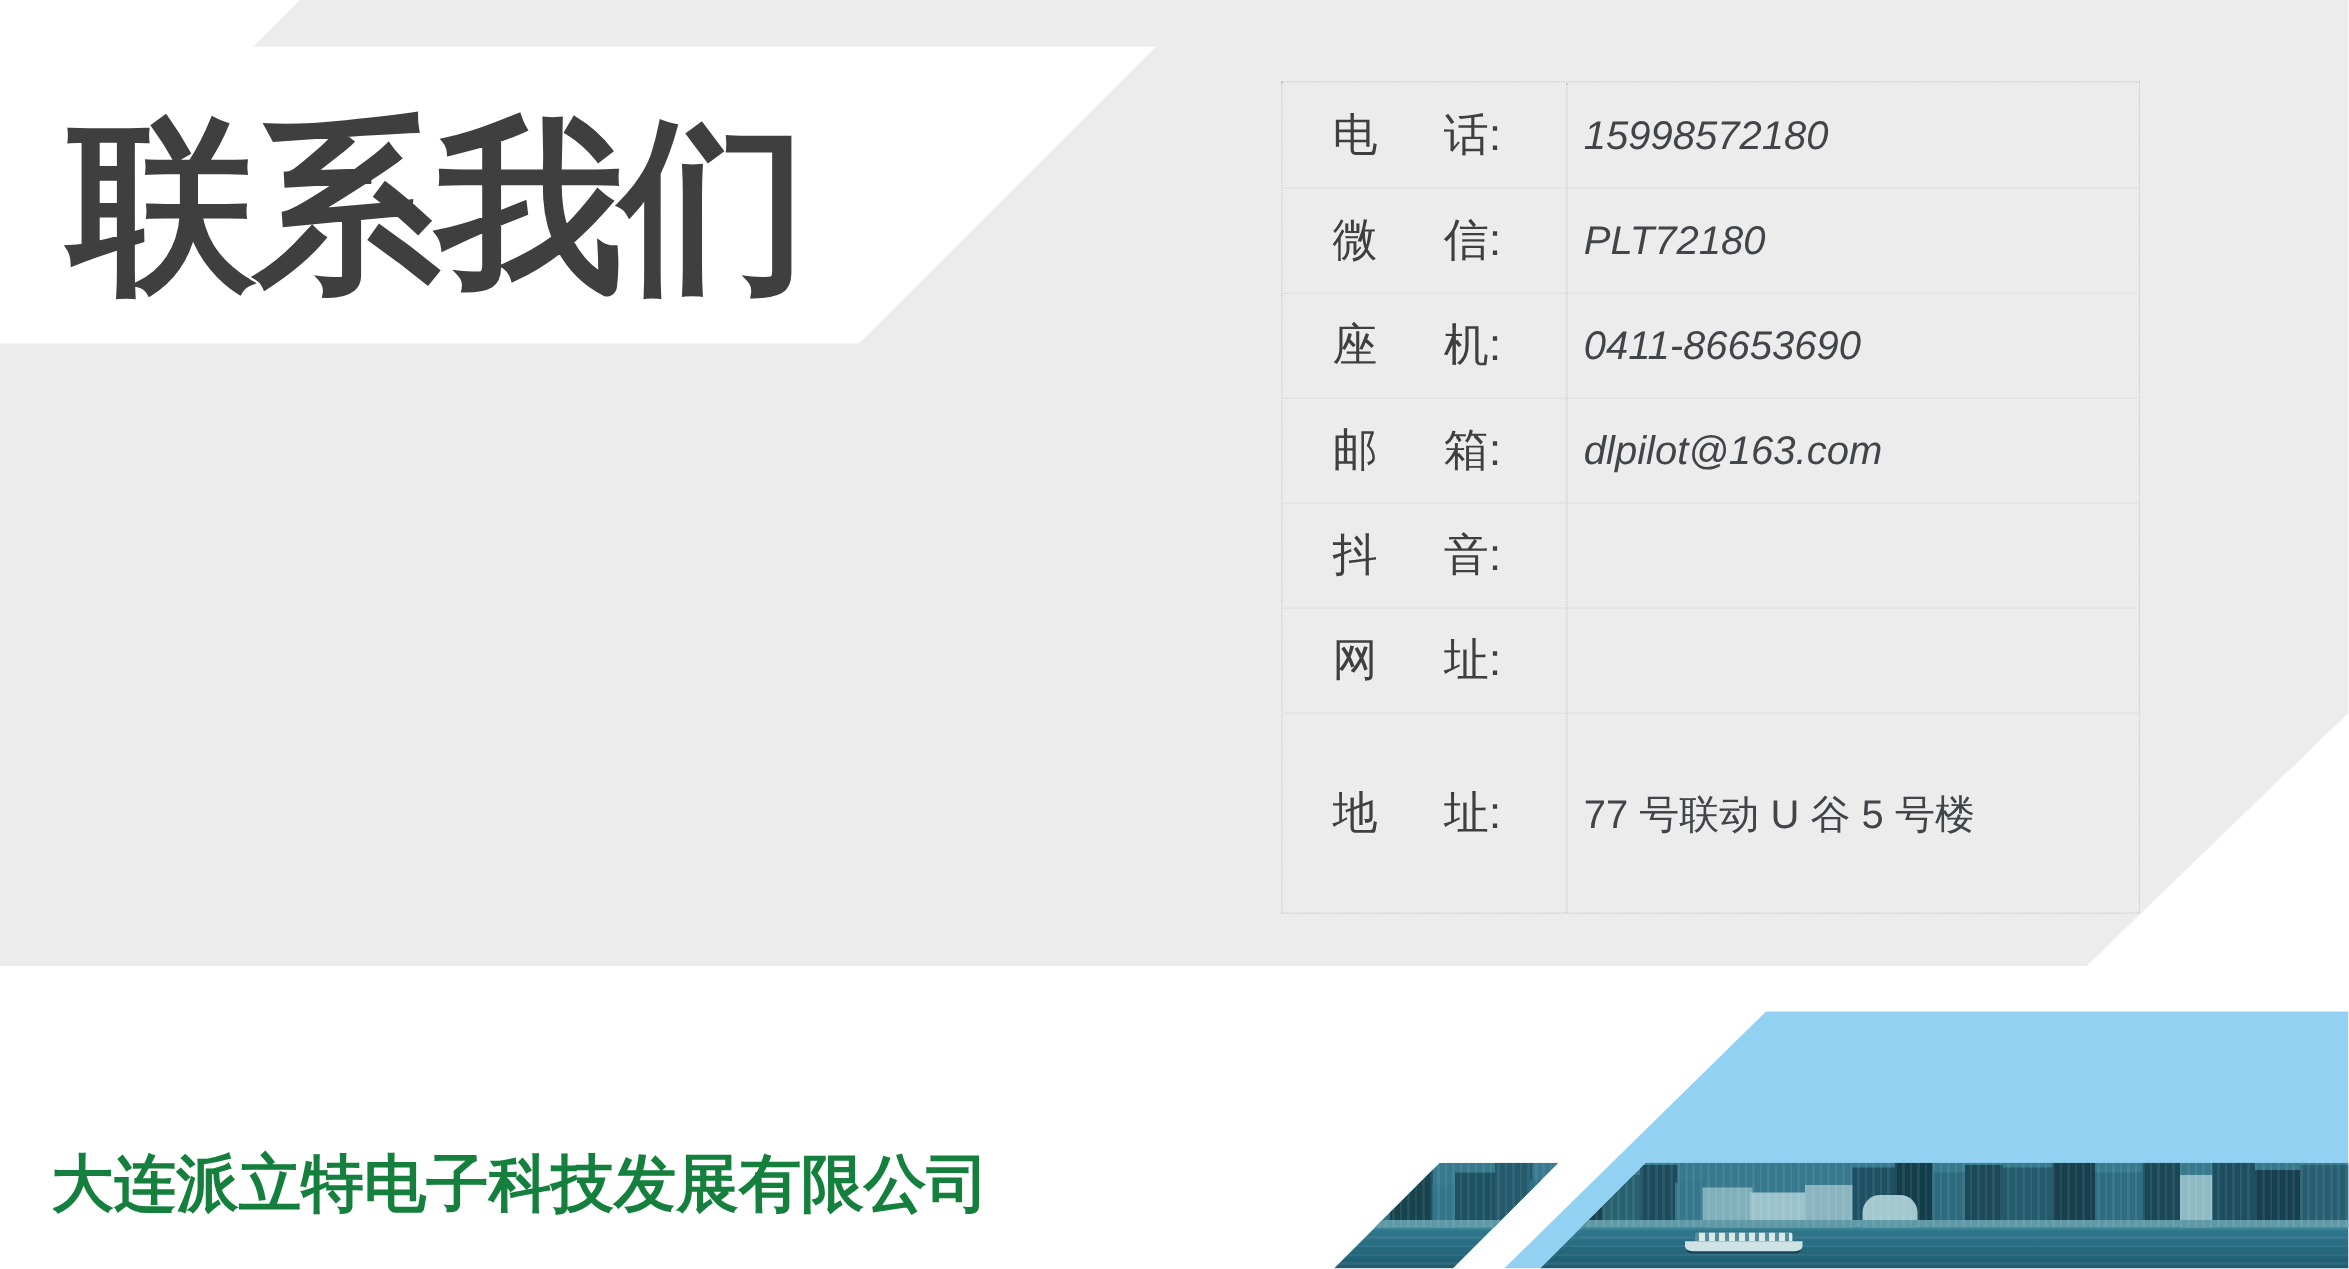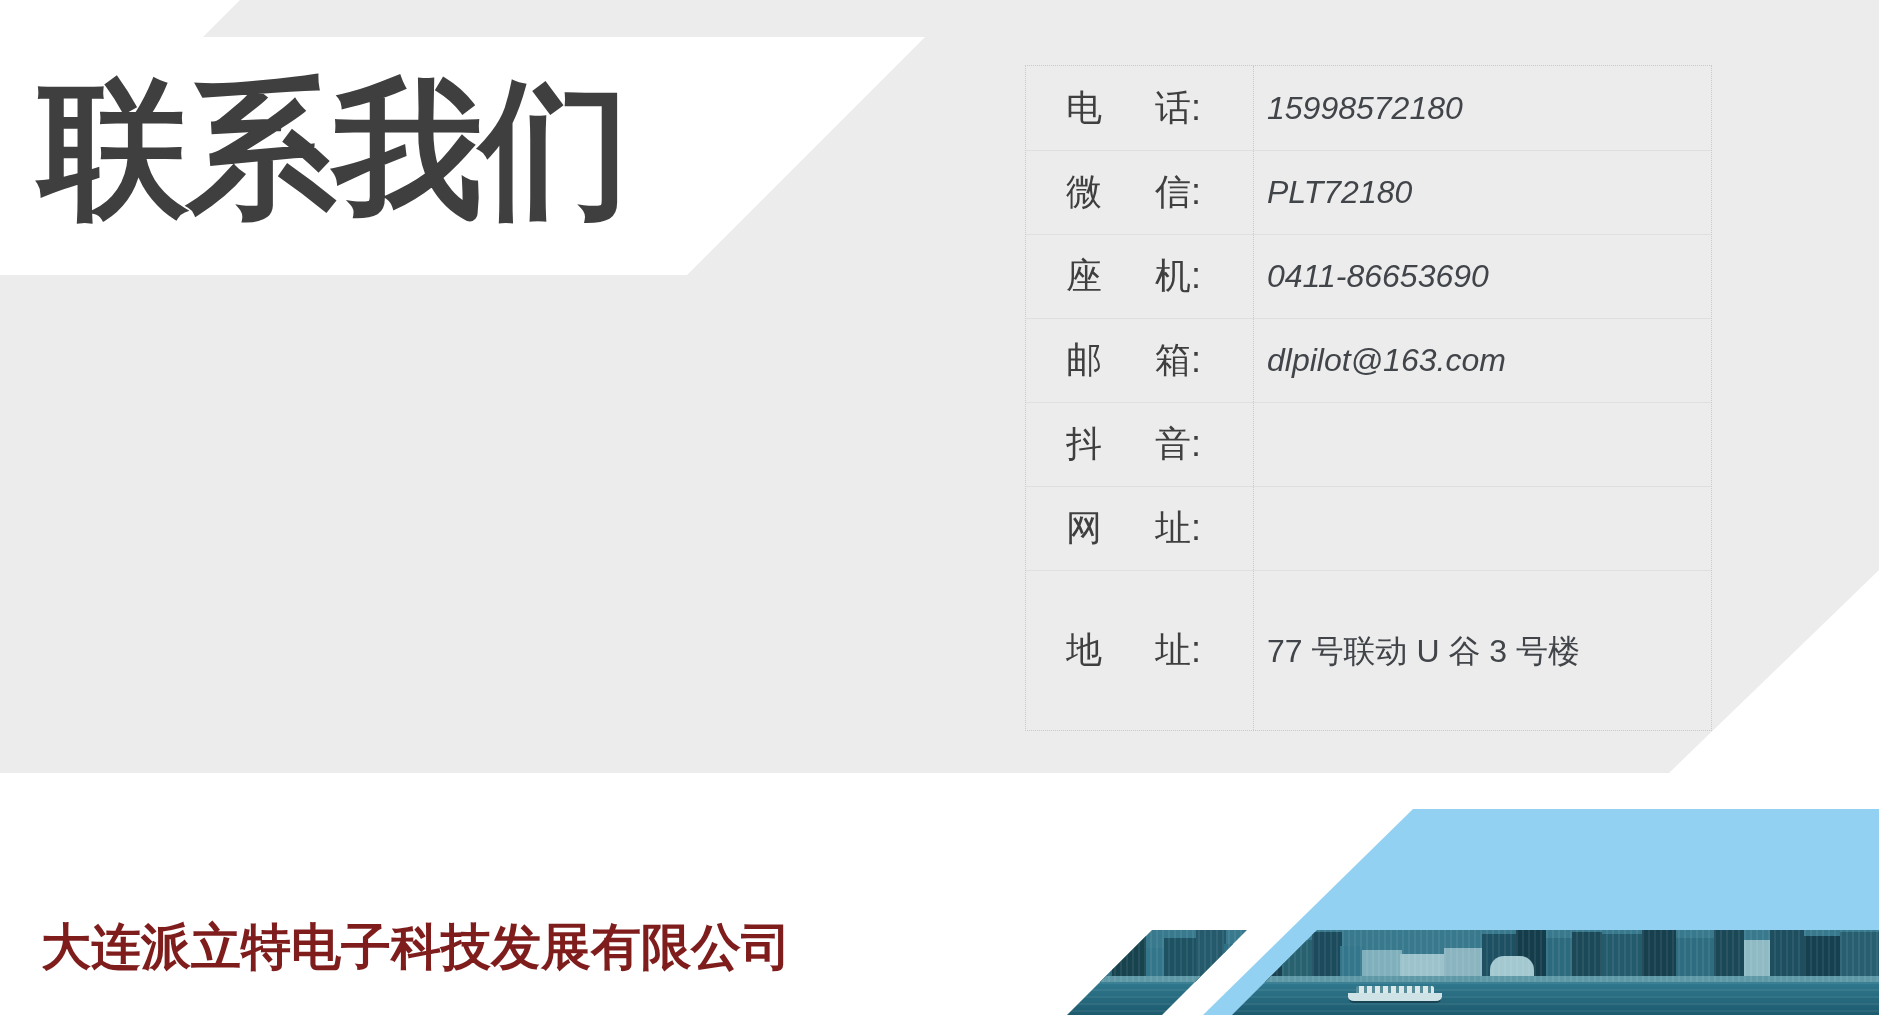--- a/index.html
+++ b/index.html
@@ -24,21 +24,21 @@
     background:var(--section-gray);
     clip-path:polygon(240px 0,1879px 0,1879px 570px,1669px 773px,0 773px,0 240px);
   }
   
   .title-ribbon{
     position:absolute;left:0;top:37px;width:925px;height:238px;
     background:#ffffff;
     clip-path:polygon(0 0,925px 0,687px 238px,0 238px);
   }
   .main-title{
-    position:absolute;left:39px;top:70px;margin:0;
+    position:absolute;left:39px;top:70px;margin:16px;
     font-size:150px;line-height:1.06;font-weight:900;letter-spacing:-3px;
     color:var(--title-color);white-space:nowrap;
   }
   
   .ct-table{
     position:absolute;left:1025px;top:65px;width:687px;box-sizing:border-box;
     border:1px dotted var(--border-dot);
     color:var(--text-color);
   }
   .ct-row{display:flex;height:84px;box-sizing:border-box;}
@@ -52,21 +52,21 @@
   }
   .ct-value{
     flex:1;display:flex;flex-direction:column;justify-content:center;
     padding-left:13px;font-size:32px;
   }
   .ct-value .line{line-height:72px;white-space:nowrap;}
   .ct-value .single{line-height:1.2;white-space:nowrap;font-style:italic;}
   
   .company-name{
     position:absolute;left:41px;top:914px;margin:0;
-    font-size:50px;font-weight:800;color:#7f1d1d;white-space:nowrap;
+    font-size:50px;font-weight:800;color:#15803d;white-space:nowrap;
   }
   
   .accent-parallelogram{
     position:absolute;left:1060px;top:809px;width:819px;height:206px;
     background:var(--accent-blue);
     clip-path:polygon(353px 0,819px 0,819px 206px,143px 206px);
   }
   
   .photo{
     position:absolute;left:1060px;top:930px;width:819px;height:85px;overflow:hidden;
@@ -162,21 +162,21 @@
         <span>网</span>
           <span>址:</span>
       </div>
     </div>
     <div class="ct-row tall">
       <div class="ct-label">
         <span>地</span>
           <span>址:</span>
       </div>
       <div class="ct-value">
-        <span class="line">77 号联动 U 谷 3 号楼</span>
+        <span class="line">77 号联动 U 谷 5 号楼</span>
       </div>
     </div>
   </div>
 
   <h2 class="company-name">大连派立特电子科技发展有限公司</h2>
 
   <div class="accent-parallelogram"></div>
 
   <div class="photo fragment-piece">
     <div class="city-skyline">

